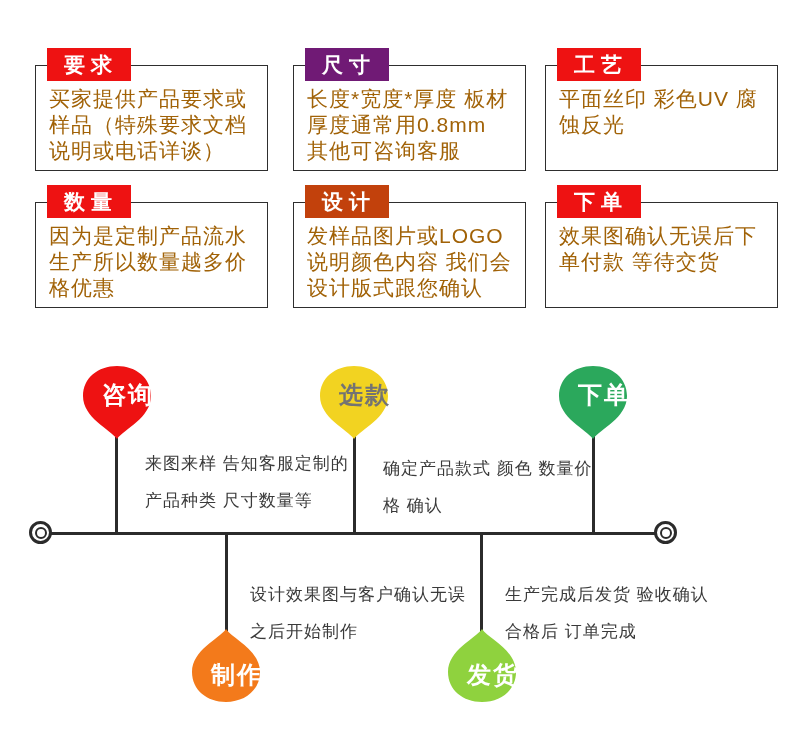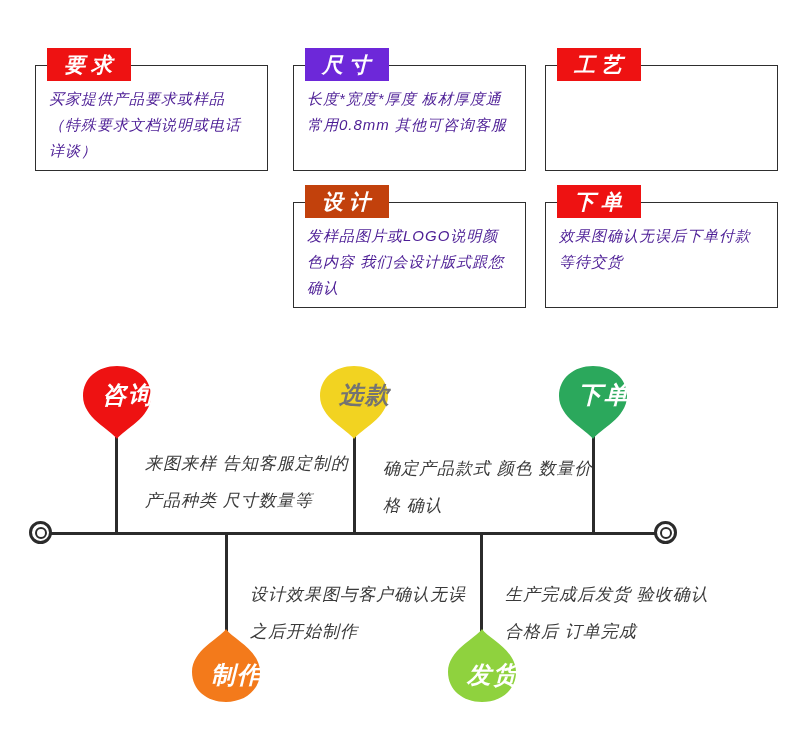--- a/index.html
+++ b/index.html
@@ -1,34 +1,34 @@
 <!DOCTYPE html>
 <html><head>
 <meta charset="utf-8">
 <style>
   html,body{margin:0;padding:0;background:#ffffff;}
   .page{
     position:relative;width:800px;height:742px;background:#ffffff;
-    font-family:"Liberation Sans", sans-serif;overflow:hidden;font-style:italic;
+    font-family:"Liberation Sans", sans-serif;overflow:hidden;
   }
   
   .info-box{
     position:absolute;width:233px;height:106px;
     border:1px solid #2e2e2e;background:#ffffff;box-sizing:border-box;
   }
   .c1{left:35px}.c2{left:293px}.c3{left:545px}
   .r1{top:65px}.r2{top:202px}
   .box-label{
     position:absolute;top:-18px;left:11px;height:33px;line-height:33px;
     padding:0 13px 0 17px;color:#ffffff;font-size:21px;font-weight:bold;
     letter-spacing:6px;white-space:nowrap;
   }
   .box-text{
-    margin:0;padding:20px 12px 0 13px;font-size:15px;line-height:26px;
-    letter-spacing:1px;color:#4c1d95;
+    margin:0;padding:20px 12px 0 13px;font-size:21px;line-height:26px;
+    letter-spacing:1px;color:#a16207;
   }
   
   .tl-line{position:absolute;left:41px;top:532px;width:626px;height:3px;background:#2b2b2b;}
   .stem{position:absolute;width:3px;background:#2b2b2b;}
   #stem-consult{left:115px;top:437px;height:96px}
   #stem-select{left:353px;top:436px;height:97px}
   #stem-order{left:592px;top:436px;height:97px}
   #stem-make{left:225px;top:533px;height:99px}
   #stem-ship{left:480px;top:533px;height:99px}
   .endpoint{
@@ -66,27 +66,32 @@
 </head>
 <body>
 
 <div class="page">
 
   <div class="info-box r1 c1">
     <div class="box-label" style="background: rgb(238, 18, 18);">要求</div>
     <p class="box-text">买家提供产品要求或样品（特殊要求文档说明或电话详谈）</p>
   </div>
   <div class="info-box r1 c2">
-    <div class="box-label" style="background: #6d28d9;">尺寸</div>
+    <div class="box-label" style="background: #701a75;">尺寸</div>
     <p class="box-text">长度*宽度*厚度 板材厚度通常用0.8mm 其他可咨询客服</p>
   </div>
   <div class="info-box r1 c3">
     <div class="box-label" style="background: rgb(238, 18, 18);">工艺</div>
+    <p class="box-text">平面丝印 彩色UV 腐蚀反光</p>
   </div>
 
+  <div class="info-box r2 c1">
+    <div class="box-label" style="background: rgb(238, 18, 18);">数量</div>
+    <p class="box-text">因为是定制产品流水生产所以数量越多价格优惠</p>
+  </div>
   <div class="info-box r2 c2">
     <div class="box-label" style="background: #c2410c;">设计</div>
     <p class="box-text">发样品图片或LOGO说明颜色内容 我们会设计版式跟您确认</p>
   </div>
   <div class="info-box r2 c3">
     <div class="box-label" style="background: rgb(238, 18, 18);">下单</div>
     <p class="box-text">效果图确认无误后下单付款 等待交货</p>
   </div>
 
   <div class="tl-line"></div>

